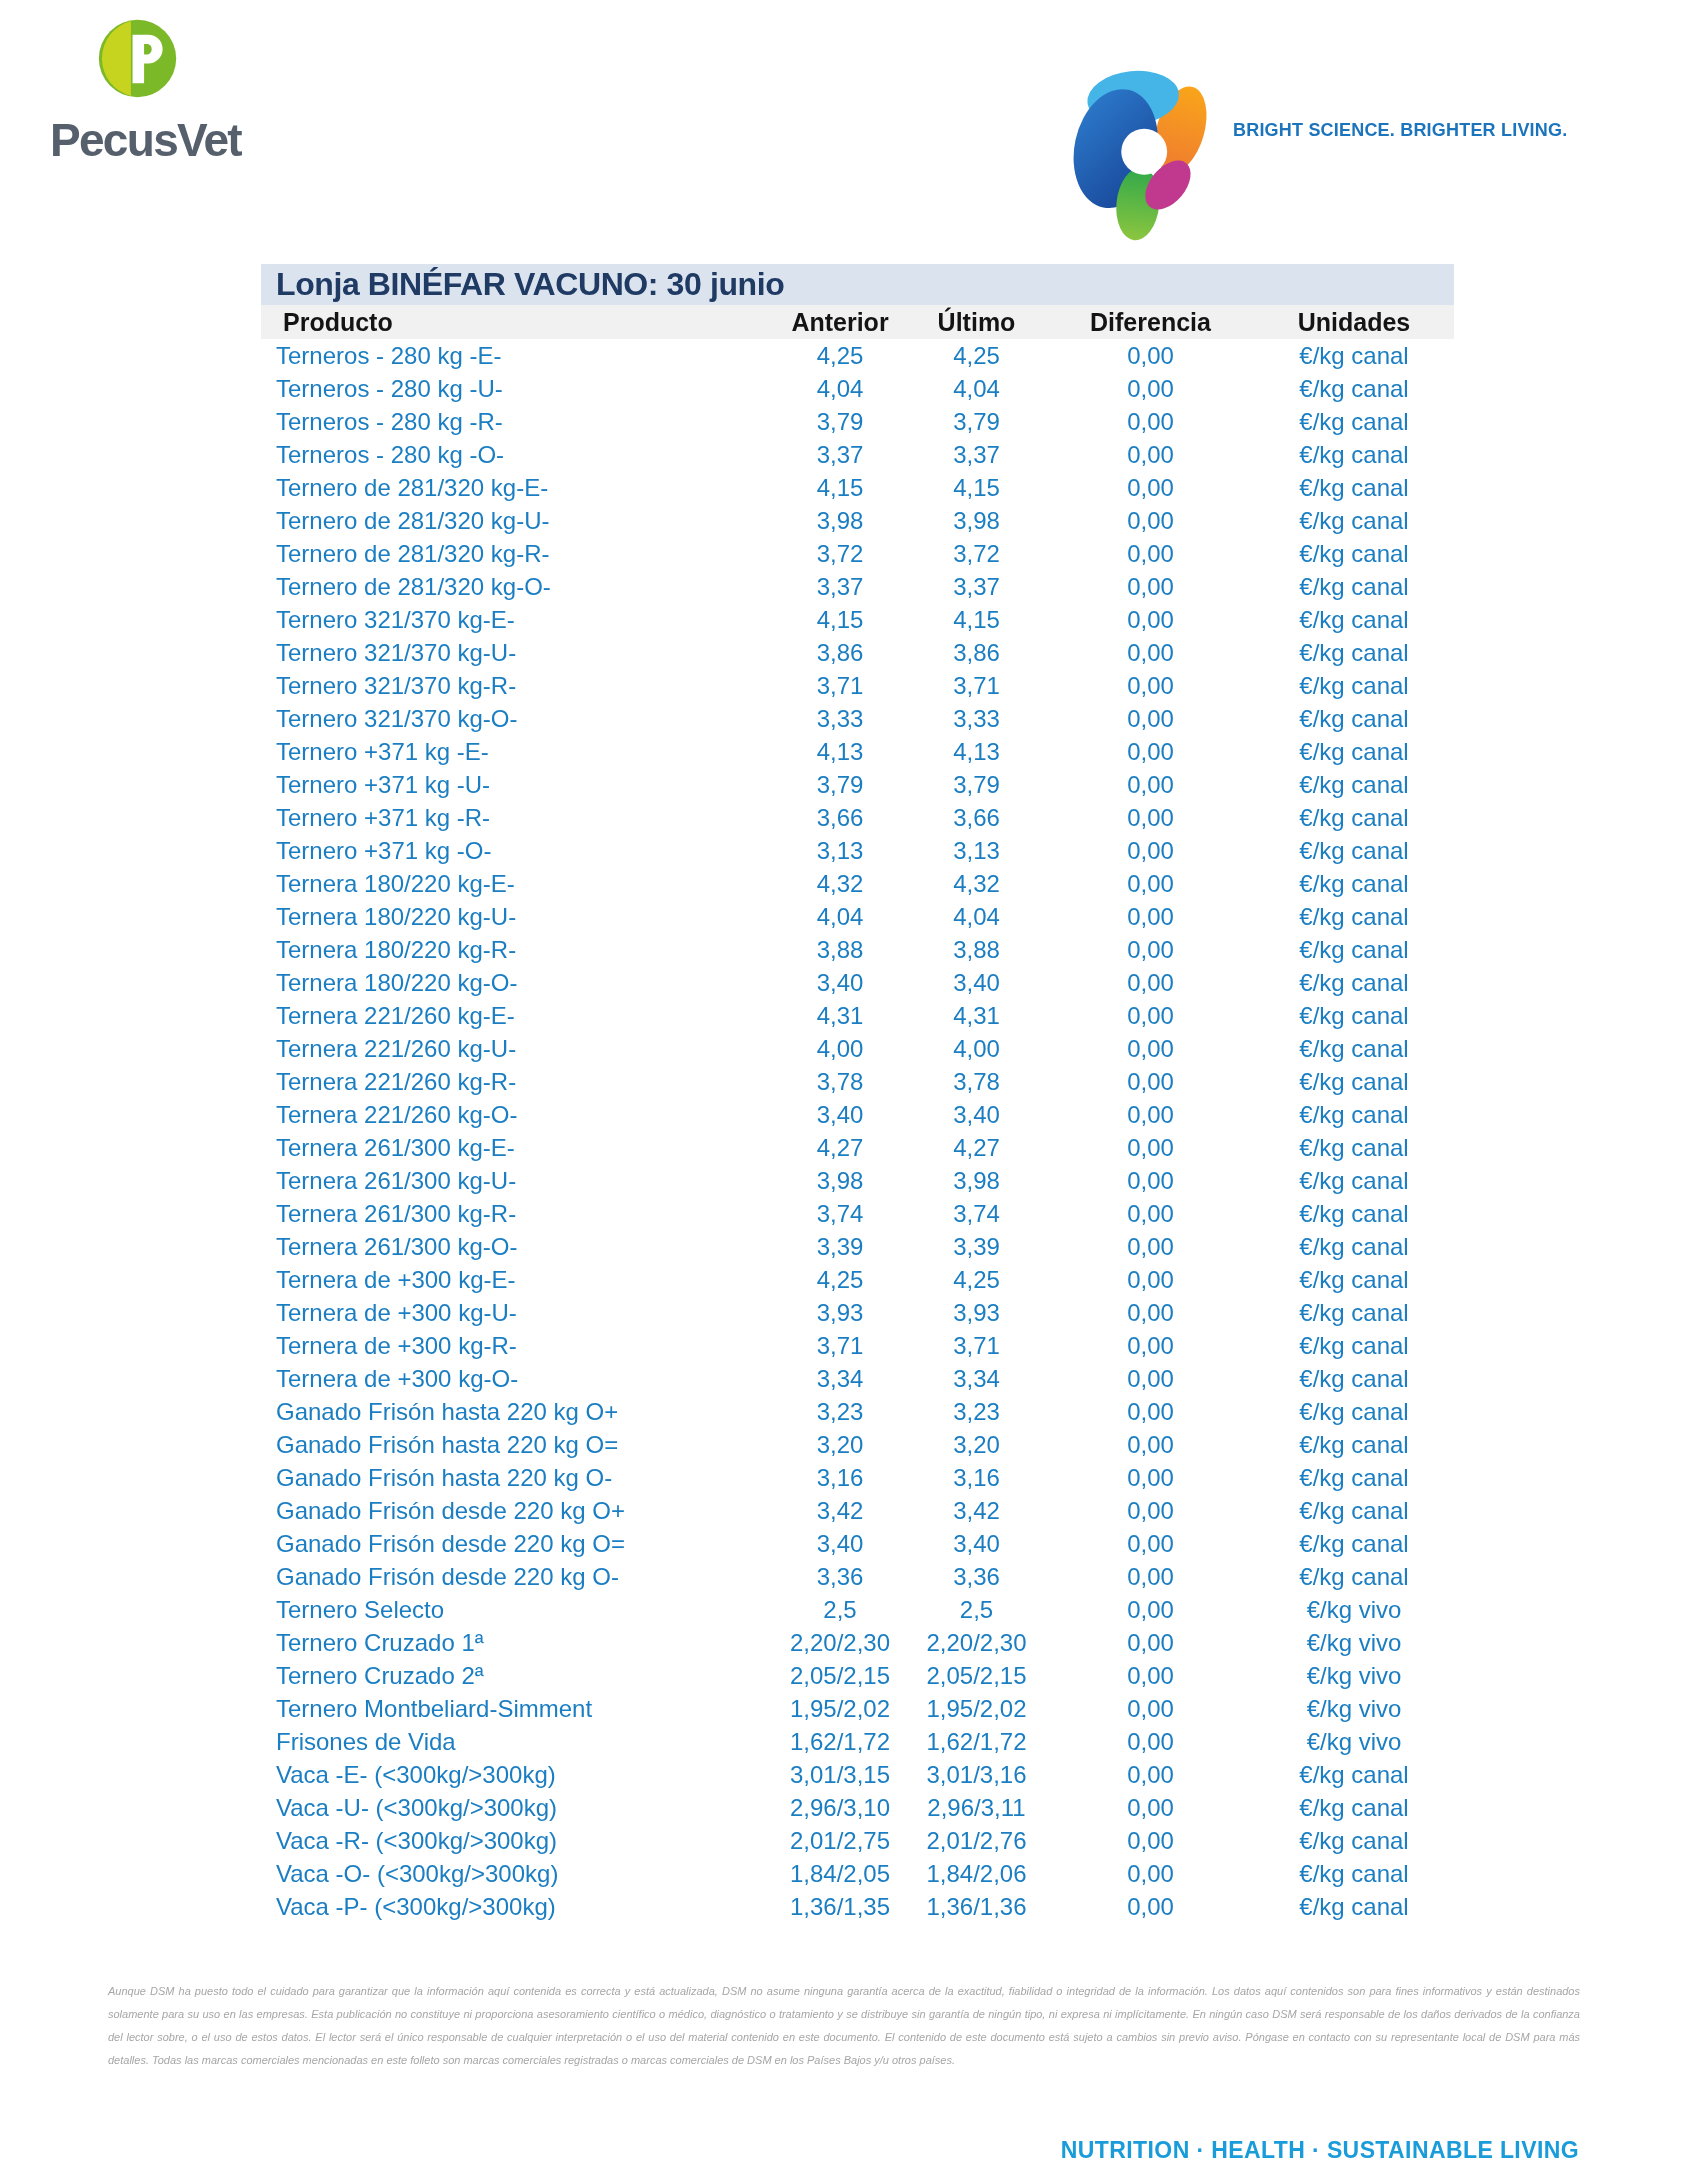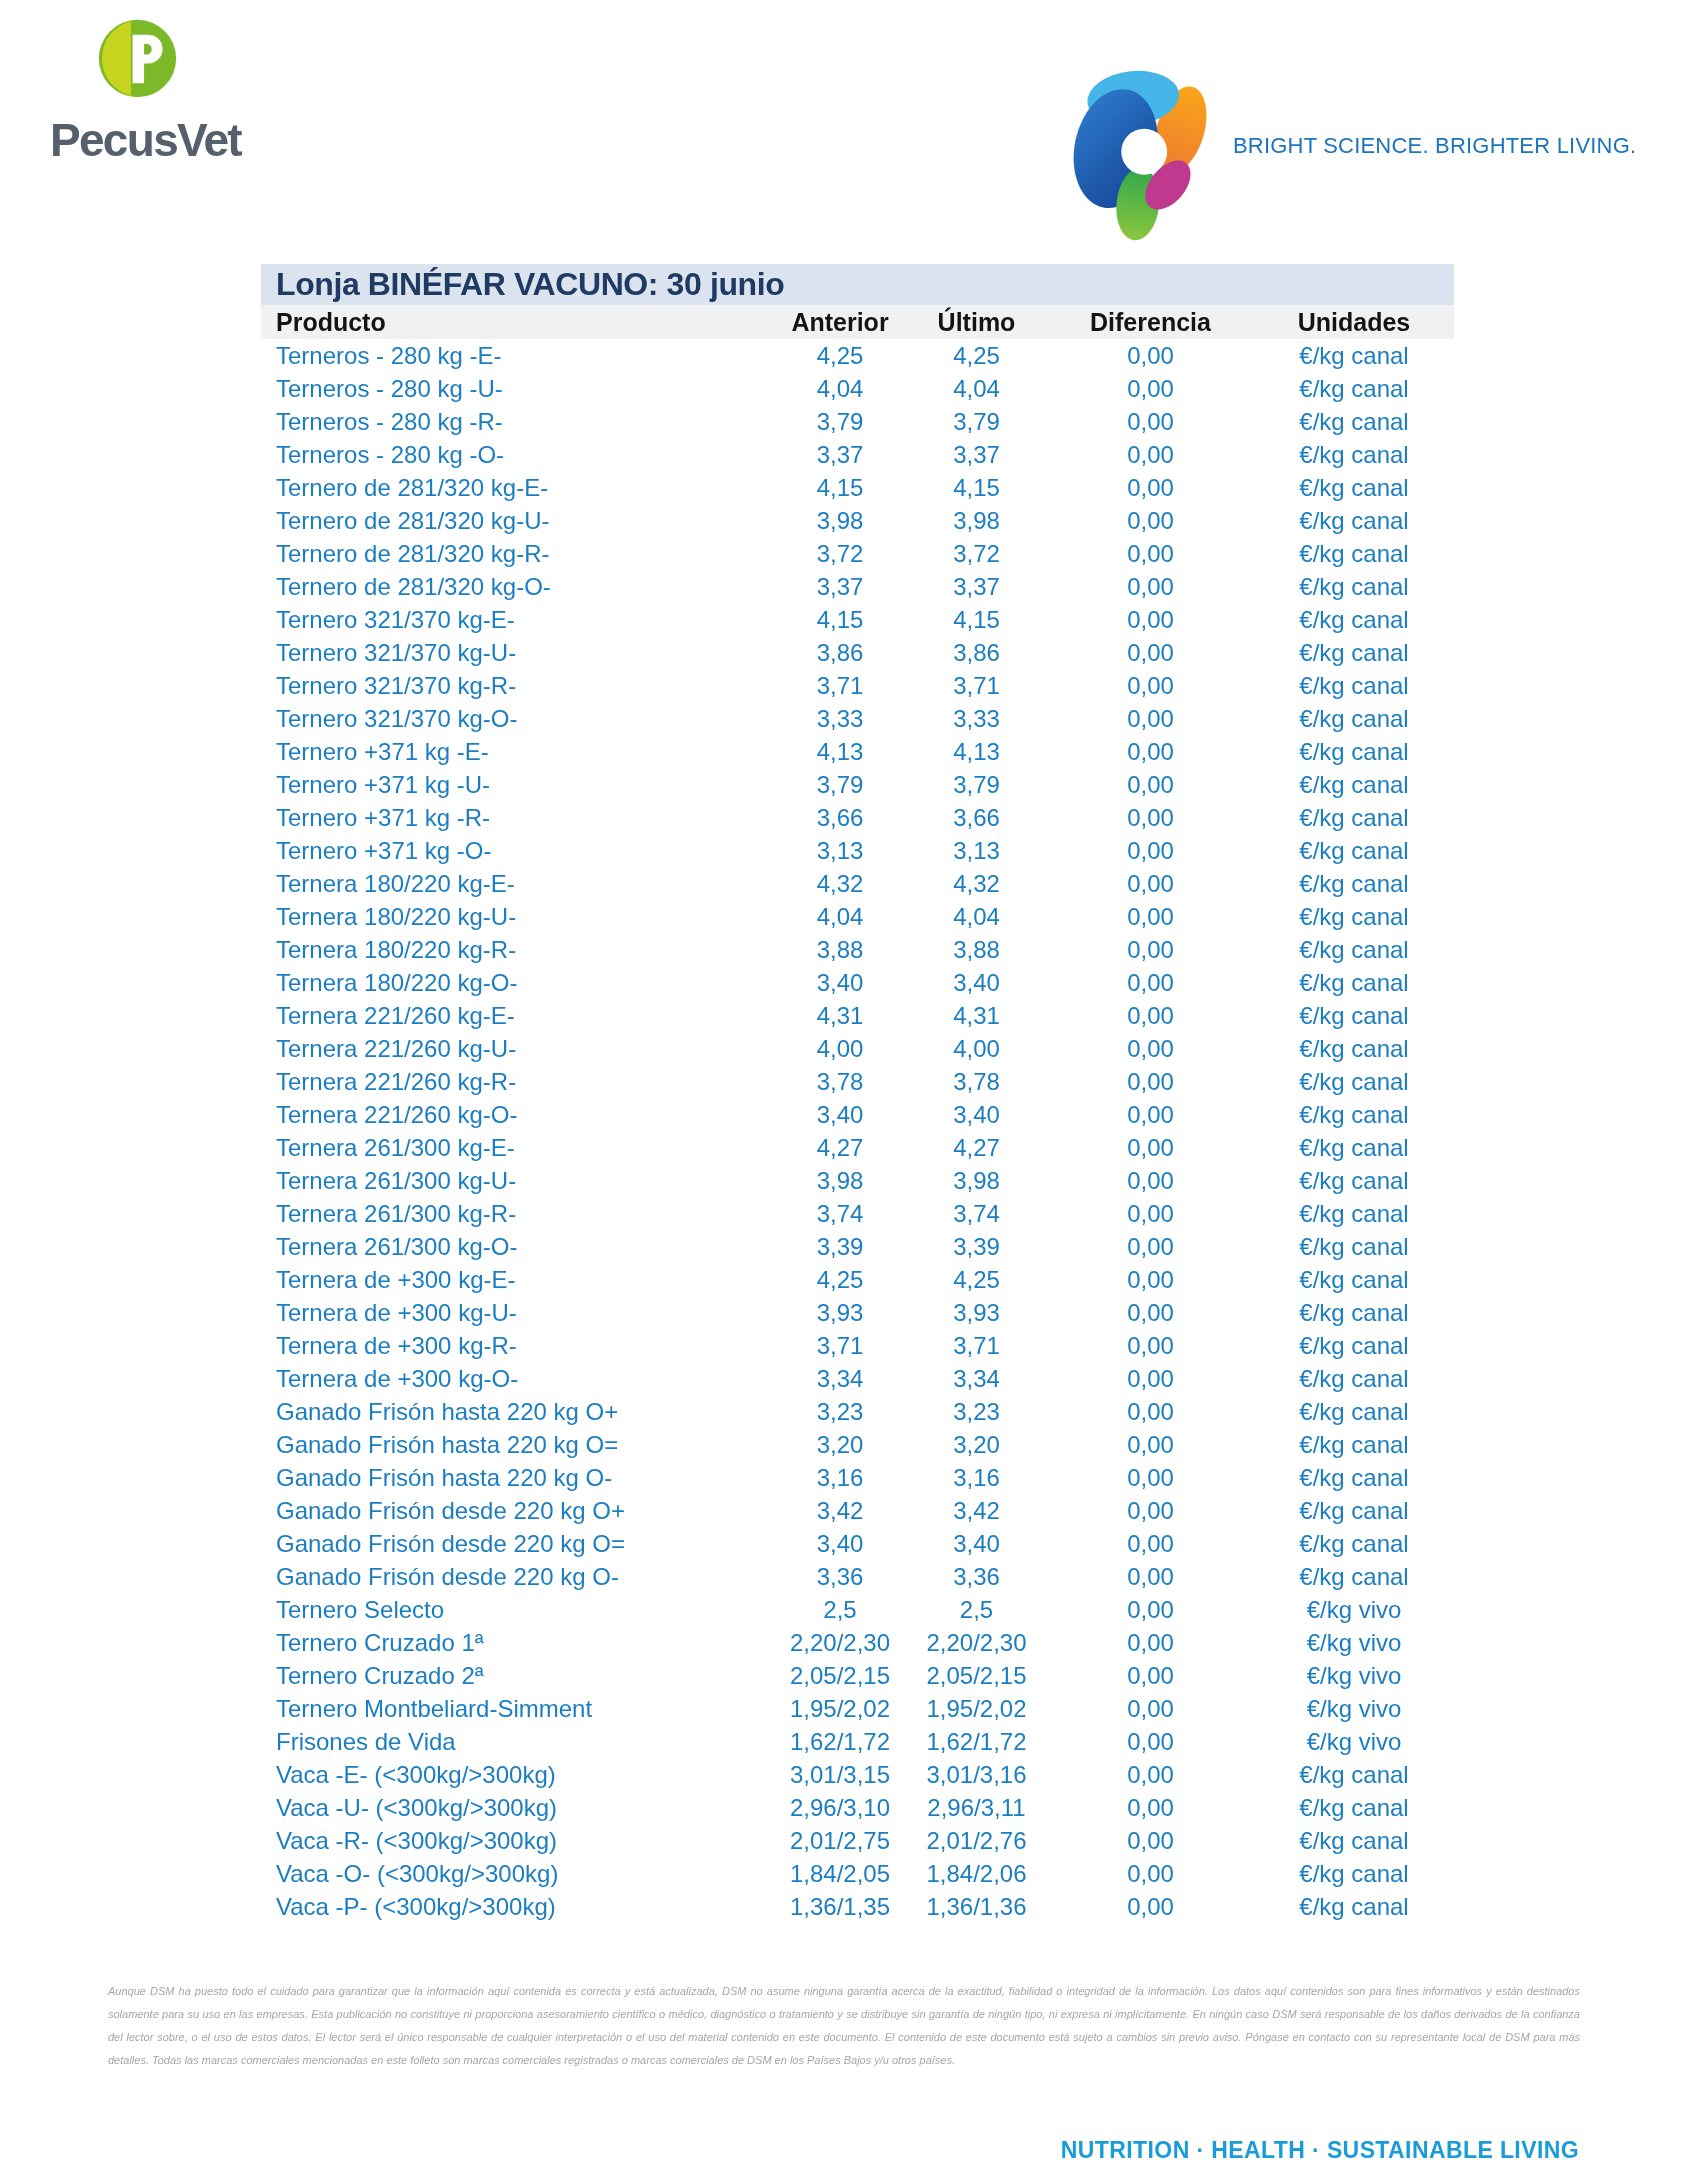--- a/index.html
+++ b/index.html
@@ -22,30 +22,30 @@
 
   
   .pecusvet{position:absolute;left:50px;top:19px;width:215px;}
   .pecusvet svg{display:block;margin-left:48px;width:79px;height:79px;}
   .pecusvet-text{margin-top:15px;font-size:46px;font-weight:700;letter-spacing:-1.7px;color:var(--pv-gray);}
 
   .dsm{position:absolute;left:1068px;top:60px;}
   .dsm svg{position:absolute;left:0;top:0;width:154px;height:182px;}
   .dsm-textblock{position:absolute;left:165px;top:50px;width:380px;}
   .dsm-word{font-size:86px;font-weight:800;letter-spacing:-2.5px;color:var(--dsm-blue);line-height:1;}
-  .dsm-tagline{margin-top:23px;font-size:22px;font-weight:400;letter-spacing:0.2px;color:var(--dsm-tagline);white-space:nowrap;}
+  .dsm-tagline{margin-top:10px;font-size:18px;font-weight:700;letter-spacing:0.2px;color:var(--dsm-tagline);white-space:nowrap;}
 
   
   .bulletin{position:absolute;left:261px;top:264px;width:1193px;}
   .title-bar{height:41px;line-height:41px;background:var(--band-blue);color:var(--title-navy);
              font-size:32px;font-weight:700;padding-left:15px;letter-spacing:-0.4px;}
   .head-row{display:grid;grid-template-columns:513px 132px 141px 207px 200px;height:34px;
             background:var(--band-gray);align-items:center;}
   .head-row .hc{font-size:25px;font-weight:700;color:#141414;text-align:center;}
-  .head-row .hc0{text-align:left;padding-left:15px;}
+  .head-row .hc0{text-align:left;padding-left:15px;margin-left:7px;}
   .tbody .trow{display:grid;grid-template-columns:513px 132px 141px 207px 200px;height:33px;align-items:center;}
   .tbody .cell{font-size:24px;color:var(--row-blue);text-align:center;white-space:nowrap;}
   .tbody .c0{text-align:left;padding-left:15px;}
 
   
   .disclaimer{position:absolute;left:108px;top:1980px;width:1472px;
               font-size:11px;line-height:23px;font-style:italic;color:var(--disc-gray);
               text-align:justify;}
   .nutrition-tagline{position:absolute;right:108px;top:2106px;font-size:23px;font-weight:700;
                      letter-spacing:0.4px;color:var(--foot-blue);white-space:nowrap;margin-top:31px;}

